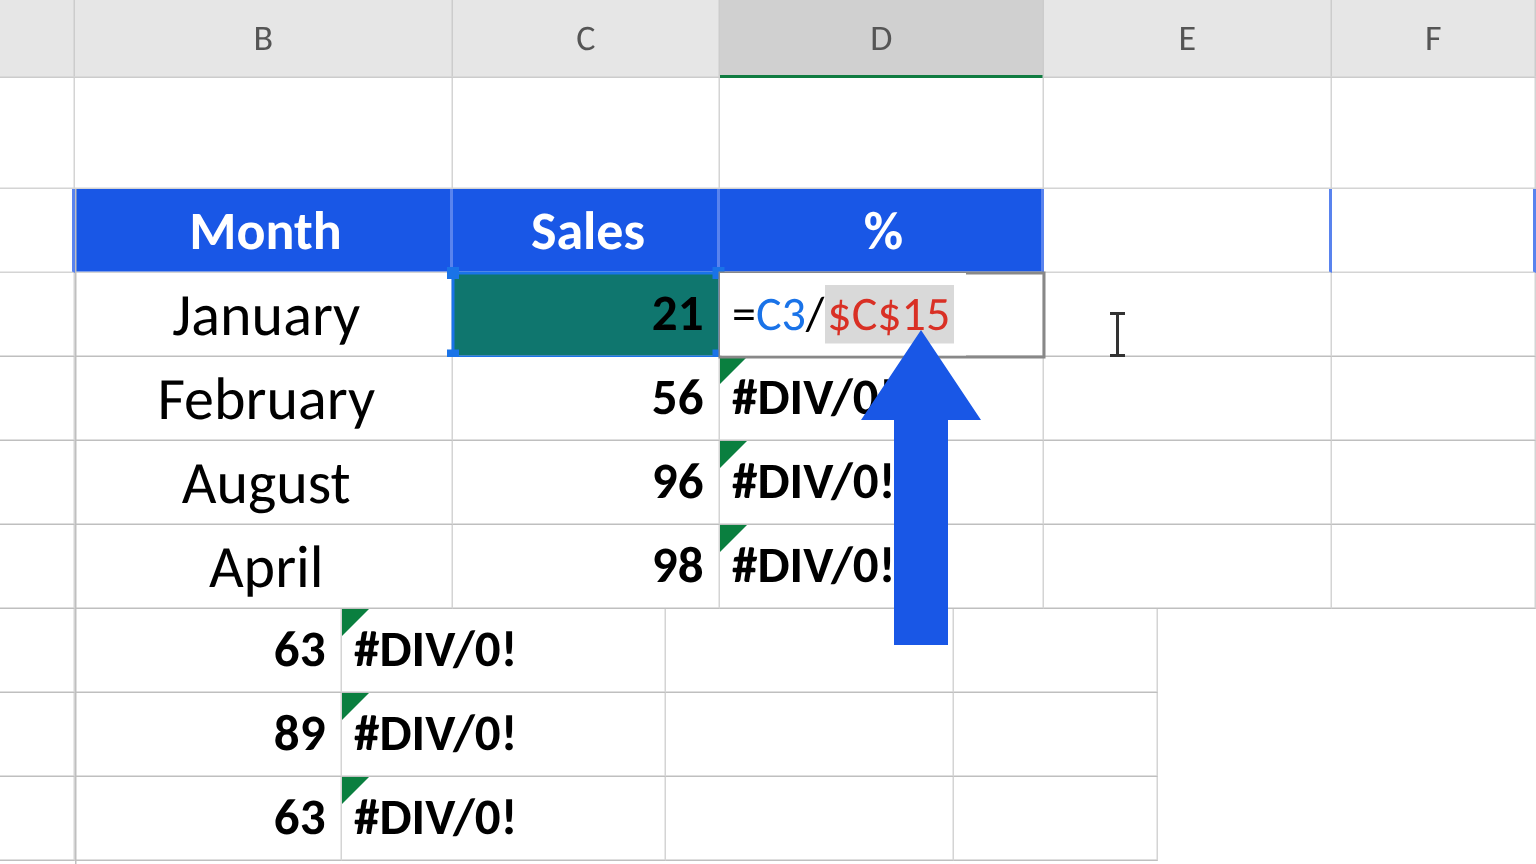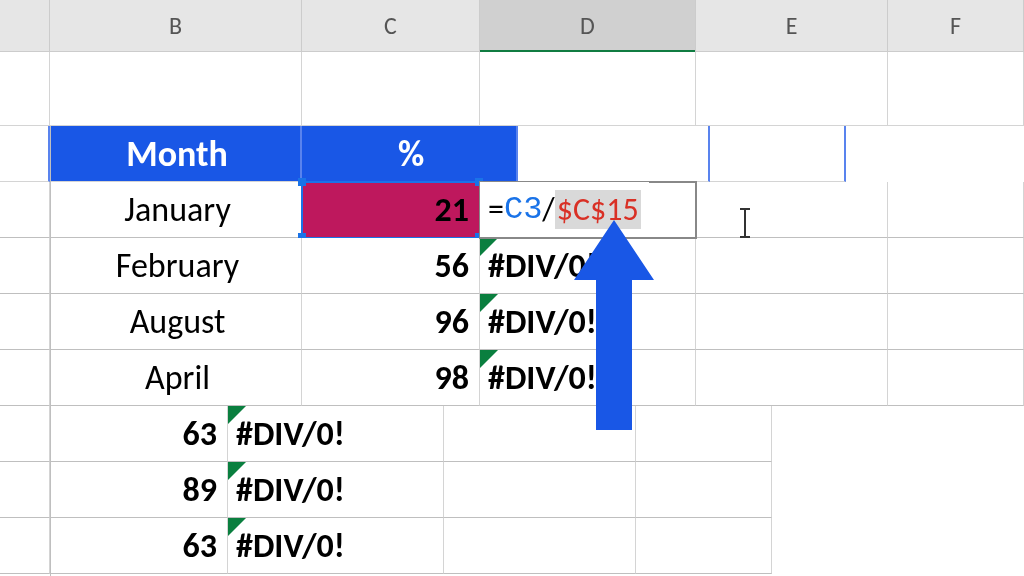--- a/index.html
+++ b/index.html
@@ -70,31 +70,31 @@
   .thead .cell-inner {
     background: #1957e6;
     color: #fff;
     font-size: 36px;
     font-weight: 700;
     justify-content: center;
     text-align: center;
   }
   .thead .cell { border-right: 2px solid #5983ee; }
   .thead .cell:first-child { border-left: none; }
-  .data-month .cell-inner { font-size: 34px; justify-content: center; }
+  .data-month .cell-inner { font-size: 40px; justify-content: center; }
   .data-sales .cell-inner { font-size: 34px; font-weight: 700; justify-content: flex-end; padding-right: 10px; }
   .data-pct   .cell-inner { font-size: 34px; font-weight: 700; justify-content: flex-start; padding-left: 8px; }
 
   .data-row .cell { border-bottom: 1px solid #bfbfbf; }
 
   
   .ref-blue {
     outline: 2px solid #1a73e8;
     outline-offset: -1px;
-    background: #be185d;
+    background: #0f766e;
   }
   .ref-blue::before, .ref-blue::after {
     content:"";
     position:absolute;
     width:8px;height:8px;
     background:#1a73e8;
   }
   .ref-blue::before { left:-4px; top:-4px; }
   .ref-blue::after  { right:-4px; bottom:-4px; }
   .ref-blue .corner-tr, .ref-blue .corner-bl {
@@ -116,21 +116,21 @@
     display: flex;
     align-items: center;
     padding: 0 8px;
     font-size: 32px;
     font-weight: 400;
     background: #fff;
     white-space: nowrap;
     z-index: 6;
   }
   .formula-overlay .eq { color: #000; }
-  .formula-overlay .ref1 { color: #1a73e8; font-weight: 500; font-family: Liberation Mono, monospace; }
+  .formula-overlay .ref1 { color: #1a73e8; font-weight: 500; }
   .formula-overlay .slash { color: #000; }
   .formula-overlay .ref2 { color: #d93025; background: #d9d9d9; padding: 0 2px; }
 
   
   .err-tri {
     position: absolute;
     top: 0; left: 0;
     width: 0; height: 0;
     border-top: 18px solid #0a7f3f;
     border-right: 18px solid transparent;
@@ -204,20 +204,23 @@
       <div class="cell col-C"></div>
       <div class="cell col-D"></div>
       <div class="cell col-E"></div>
       <div class="cell col-F"></div>
     </div>
 
     <div class="row thead">
       <div class="cell col-A"></div>
       <div class="cell col-B">
           <div class="cell-inner">Month</div>
+        </div>
+      <div class="cell col-C">
+          <div class="cell-inner">Sales</div>
         </div>
       <div class="cell col-D">
           <div class="cell-inner">%</div>
         </div>
       <div class="cell col-E"></div>
       <div class="cell col-F"></div>
     </div>
 
     <div class="row data-row">
       <div class="cell col-A"></div>

